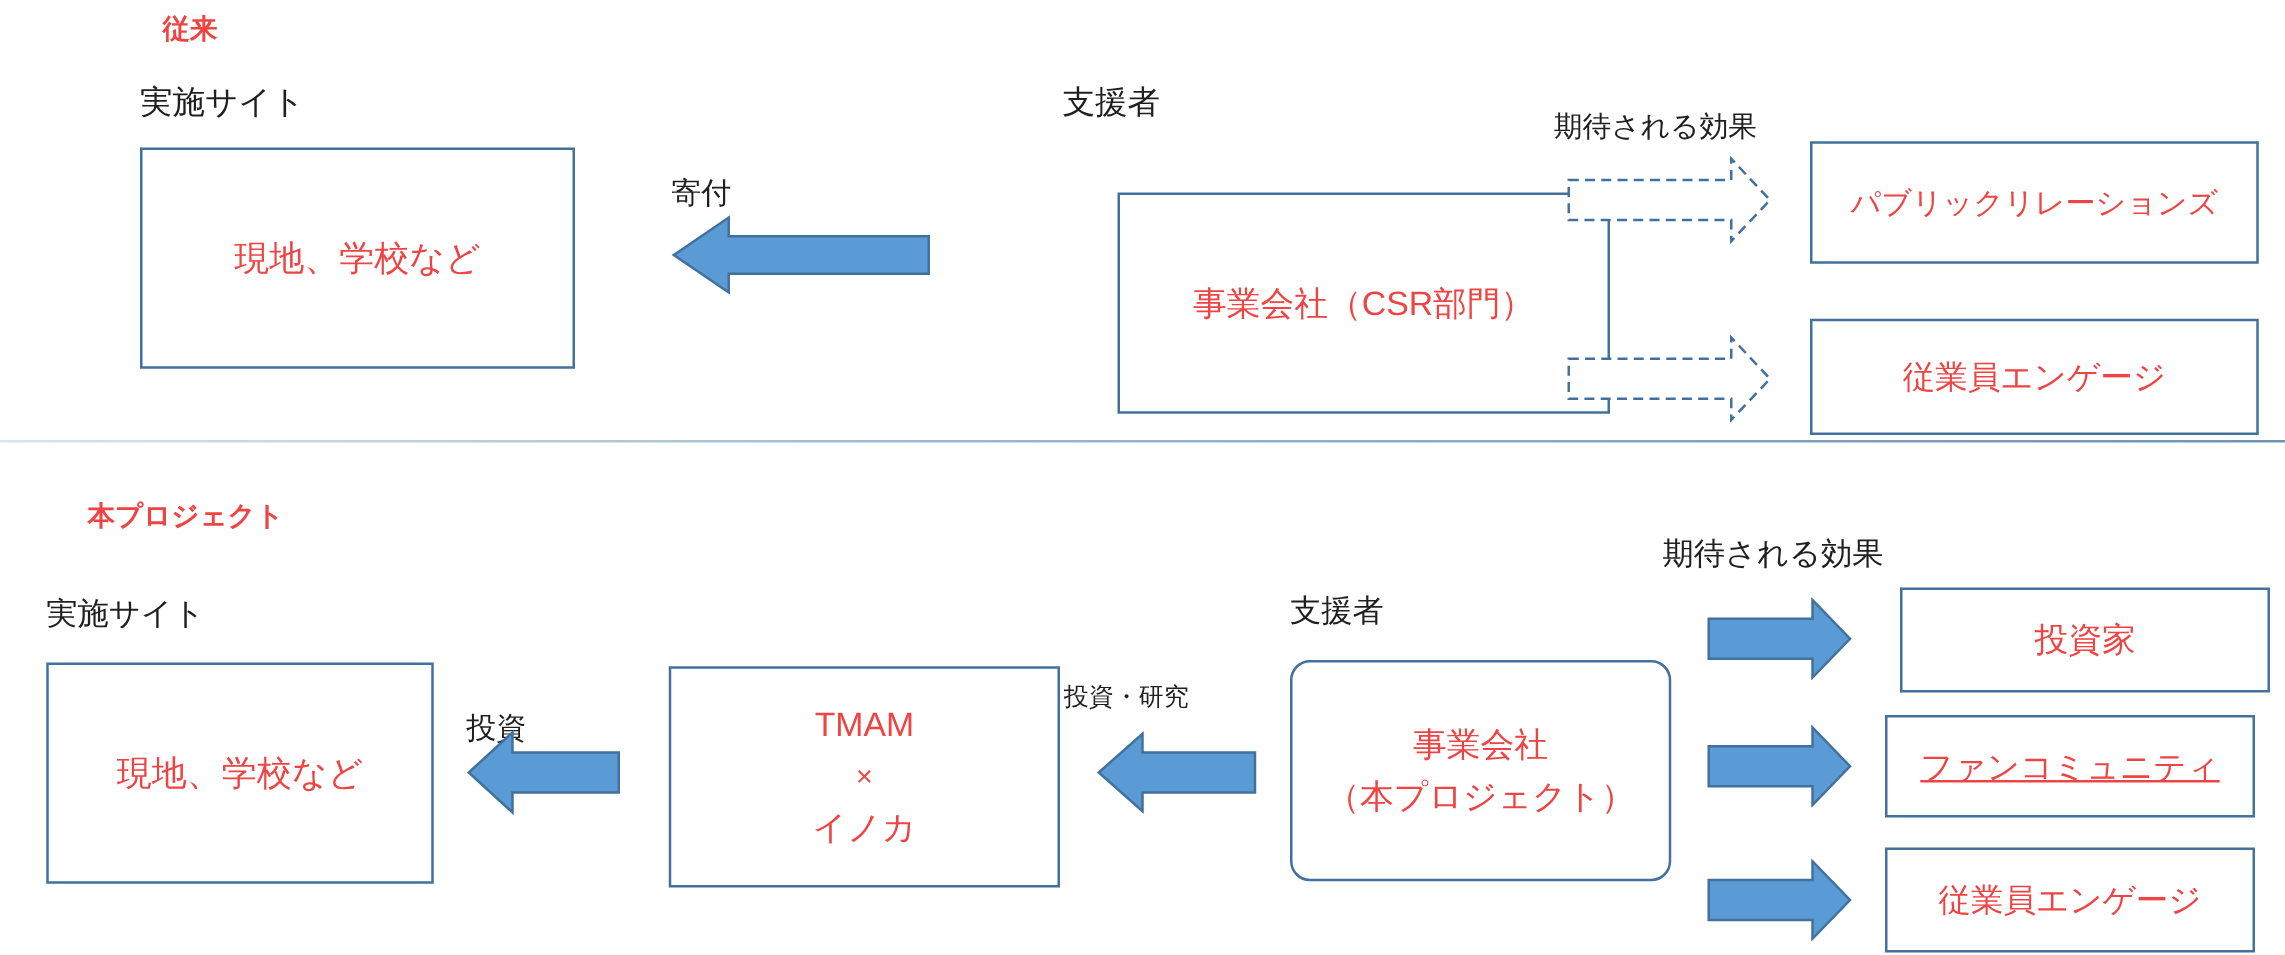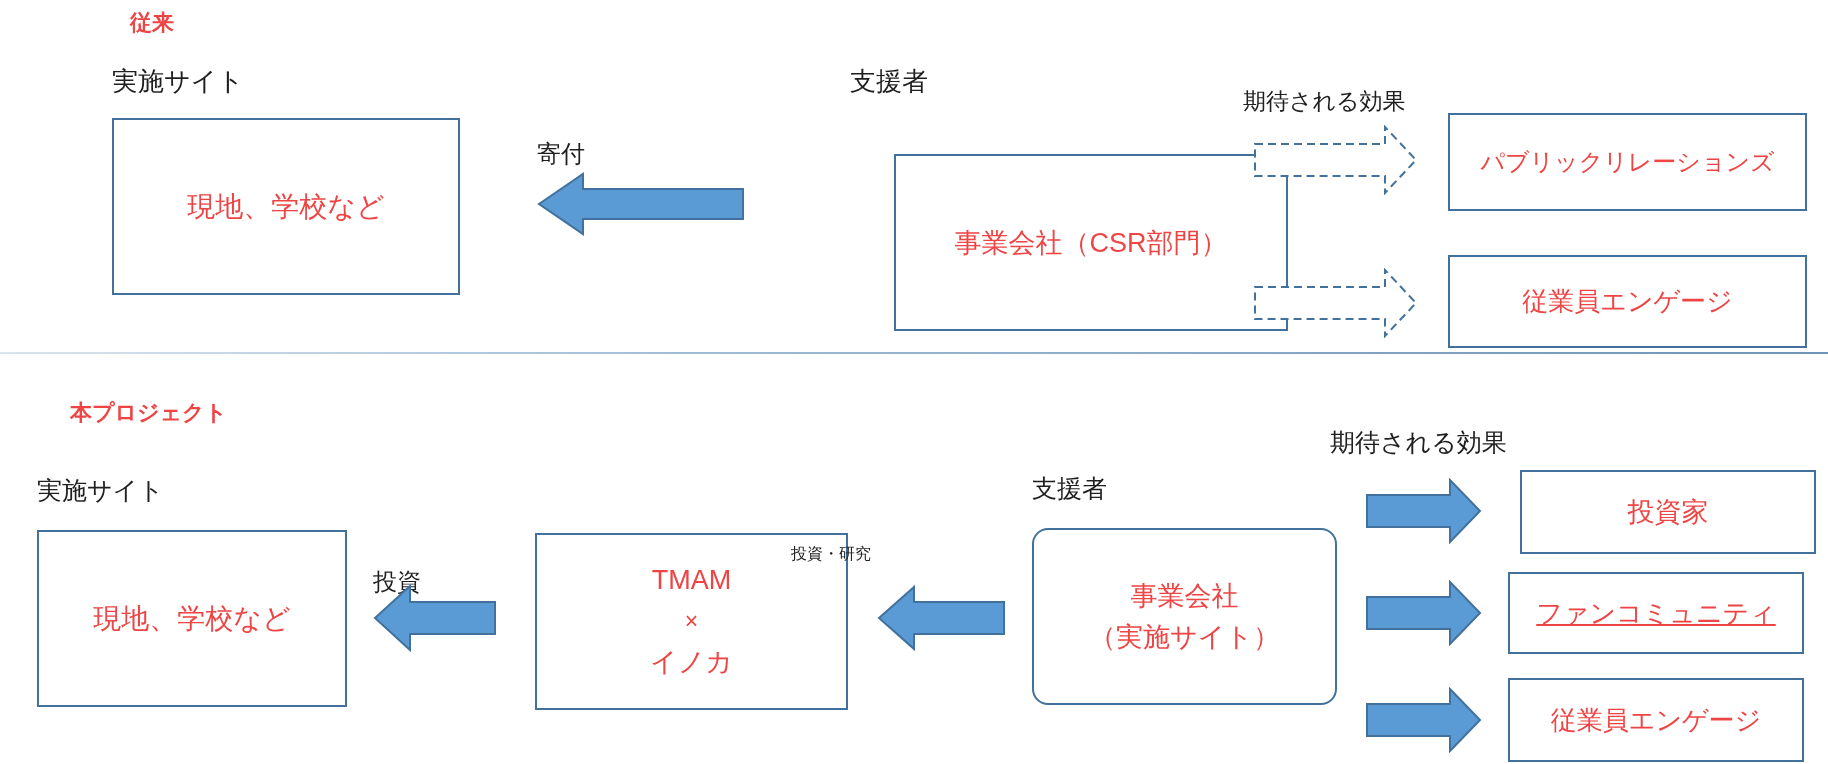--- a/index.html
+++ b/index.html
@@ -81,31 +81,31 @@
   </svg>
 
   <div class="shape-box" style="left:535px;top:533px;width:313px;height:177px;font-size:27px;">
     <div class="multiline">
       <div>TMAM</div>
       <div style="font-size:23px;">×</div>
       <div>イノカ</div>
     </div>
   </div>
 
-  <div class="shape-label" style="left:791px;width:250px;top:544px;font-size:16px;">投資・研究</div>
+  <div class="shape-label" style="left:851px;width:250px;top:544px;font-size:20px;">投資・研究</div>
   <svg class="arrow-svg arrow-solid" style="left:877px;top:585px;" width="129" height="66" viewBox="0 0 129 66">
     <polygon points="2,33 37,2 37,17 127,17 127,49 37,49 37,64"></polygon>
   </svg>
 
   <div class="shape-label" style="left:1032px;width:305px;top:472px;">支援者</div>
 
   <div class="shape-box" style="left:1032px;top:528px;width:305px;height:177px;font-size:27px;border-radius:16px;">
     <div class="multiline">
       <div>事業会社</div>
-      <div>（実施サイト）</div>
+      <div>（本プロジェクト）</div>
     </div>
   </div>
 
   <div class="shape-label" style="left:1330px;top:426px;text-align:left;">期待される効果</div>
 
   <svg class="arrow-svg arrow-solid" style="left:1365px;top:478px;" width="117" height="66" viewBox="0 0 117 66">
     <polygon points="2,17 85,17 85,2 115,33 85,64 85,49 2,49"></polygon>
   </svg>
   <div class="shape-box" style="left:1508px;top:470px;width:296px;height:84px;font-size:27px;margin-left:12px;">
     <span>投資家</span>

